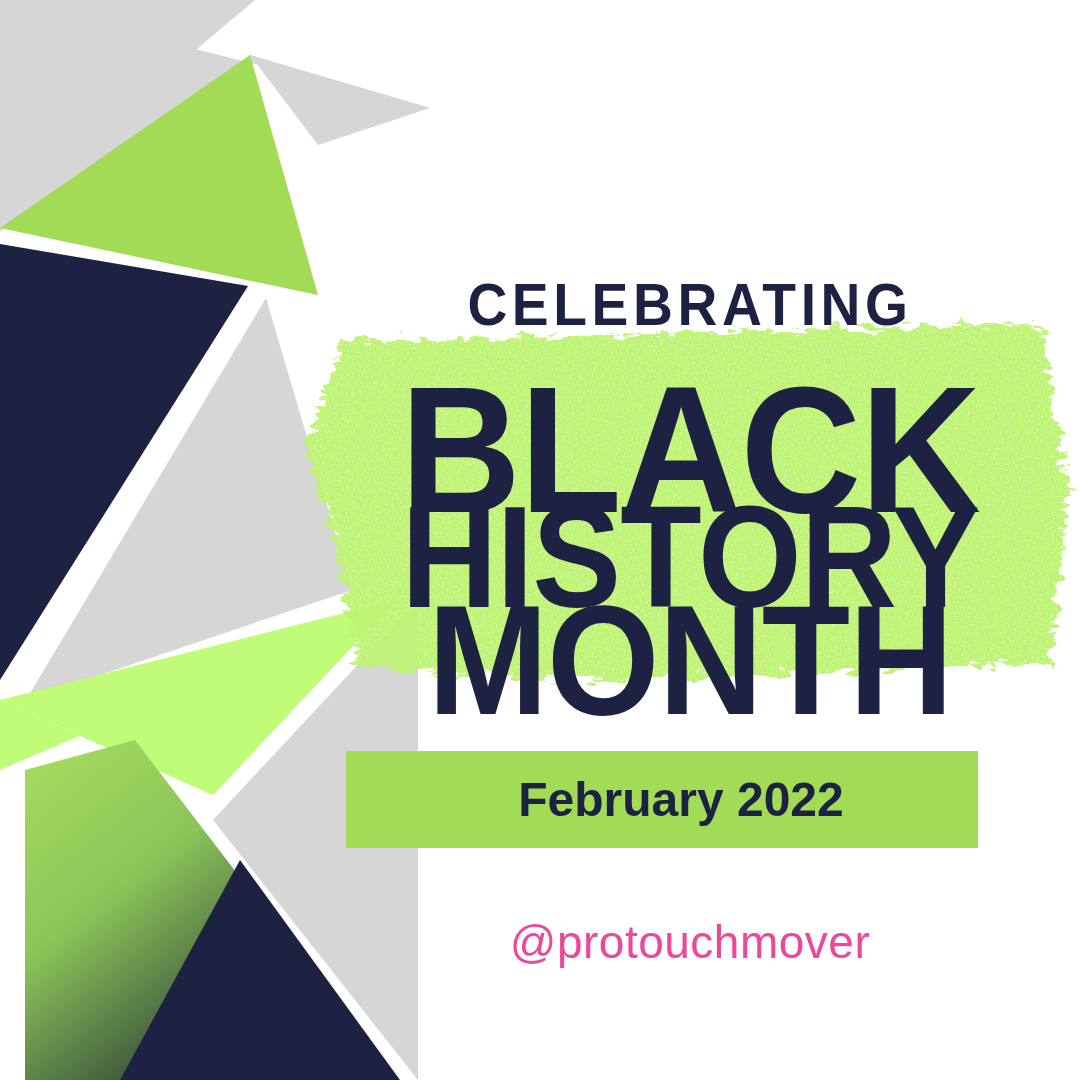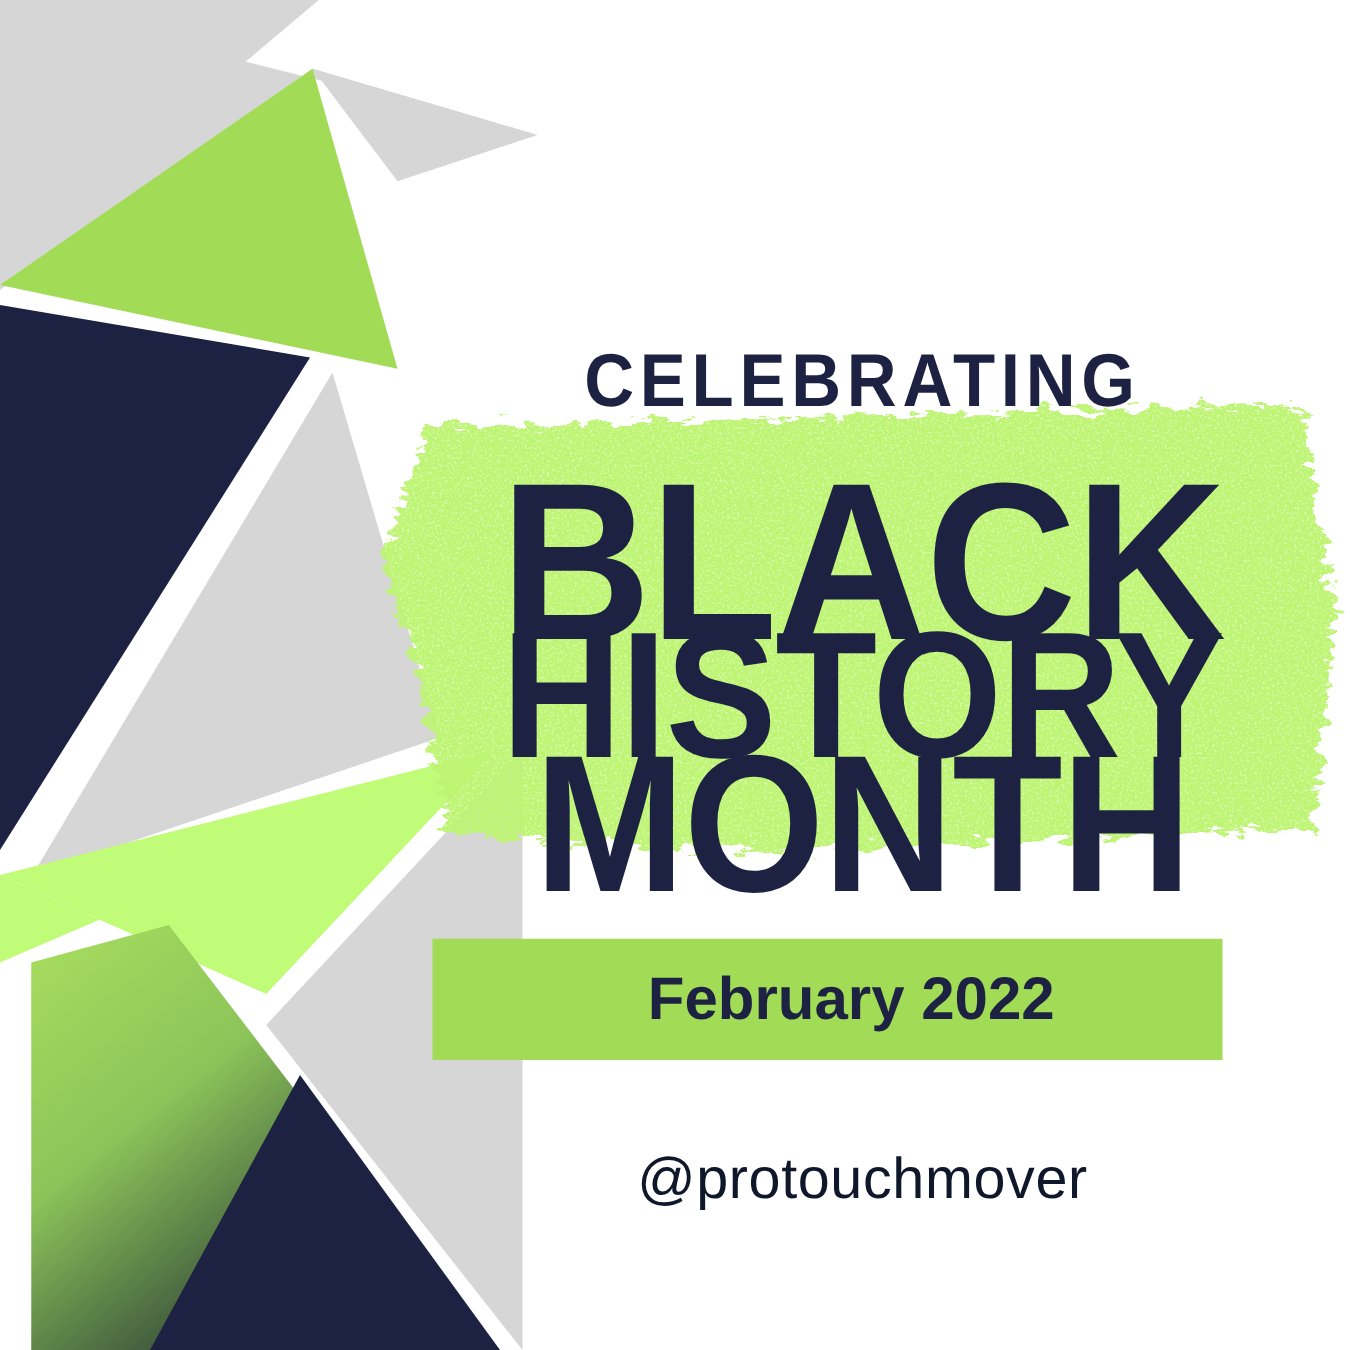--- a/index.html
+++ b/index.html
@@ -104,21 +104,21 @@
   #handle {
     position: absolute;
     left: 330px;
     top: 915px;
     width: 720px;
     text-align: center;
     font-family: "Liberation Sans", sans-serif;
     font-weight: 400;
     font-size: 46px;
     letter-spacing: 0.5px;
-    color: #0f172a;
+    color: #ec4899;
   }
 </style>
 </head>
 <body>
 
 <div id="poster">
 
   <svg id="geo-art" viewBox="0 0 1080 1080" width="1080" height="1080" xmlns="http://www.w3.org/2000/svg">
     <defs>
       <linearGradient id="gradGreenNavy" x1="0" y1="0" x2="0.85" y2="1">

